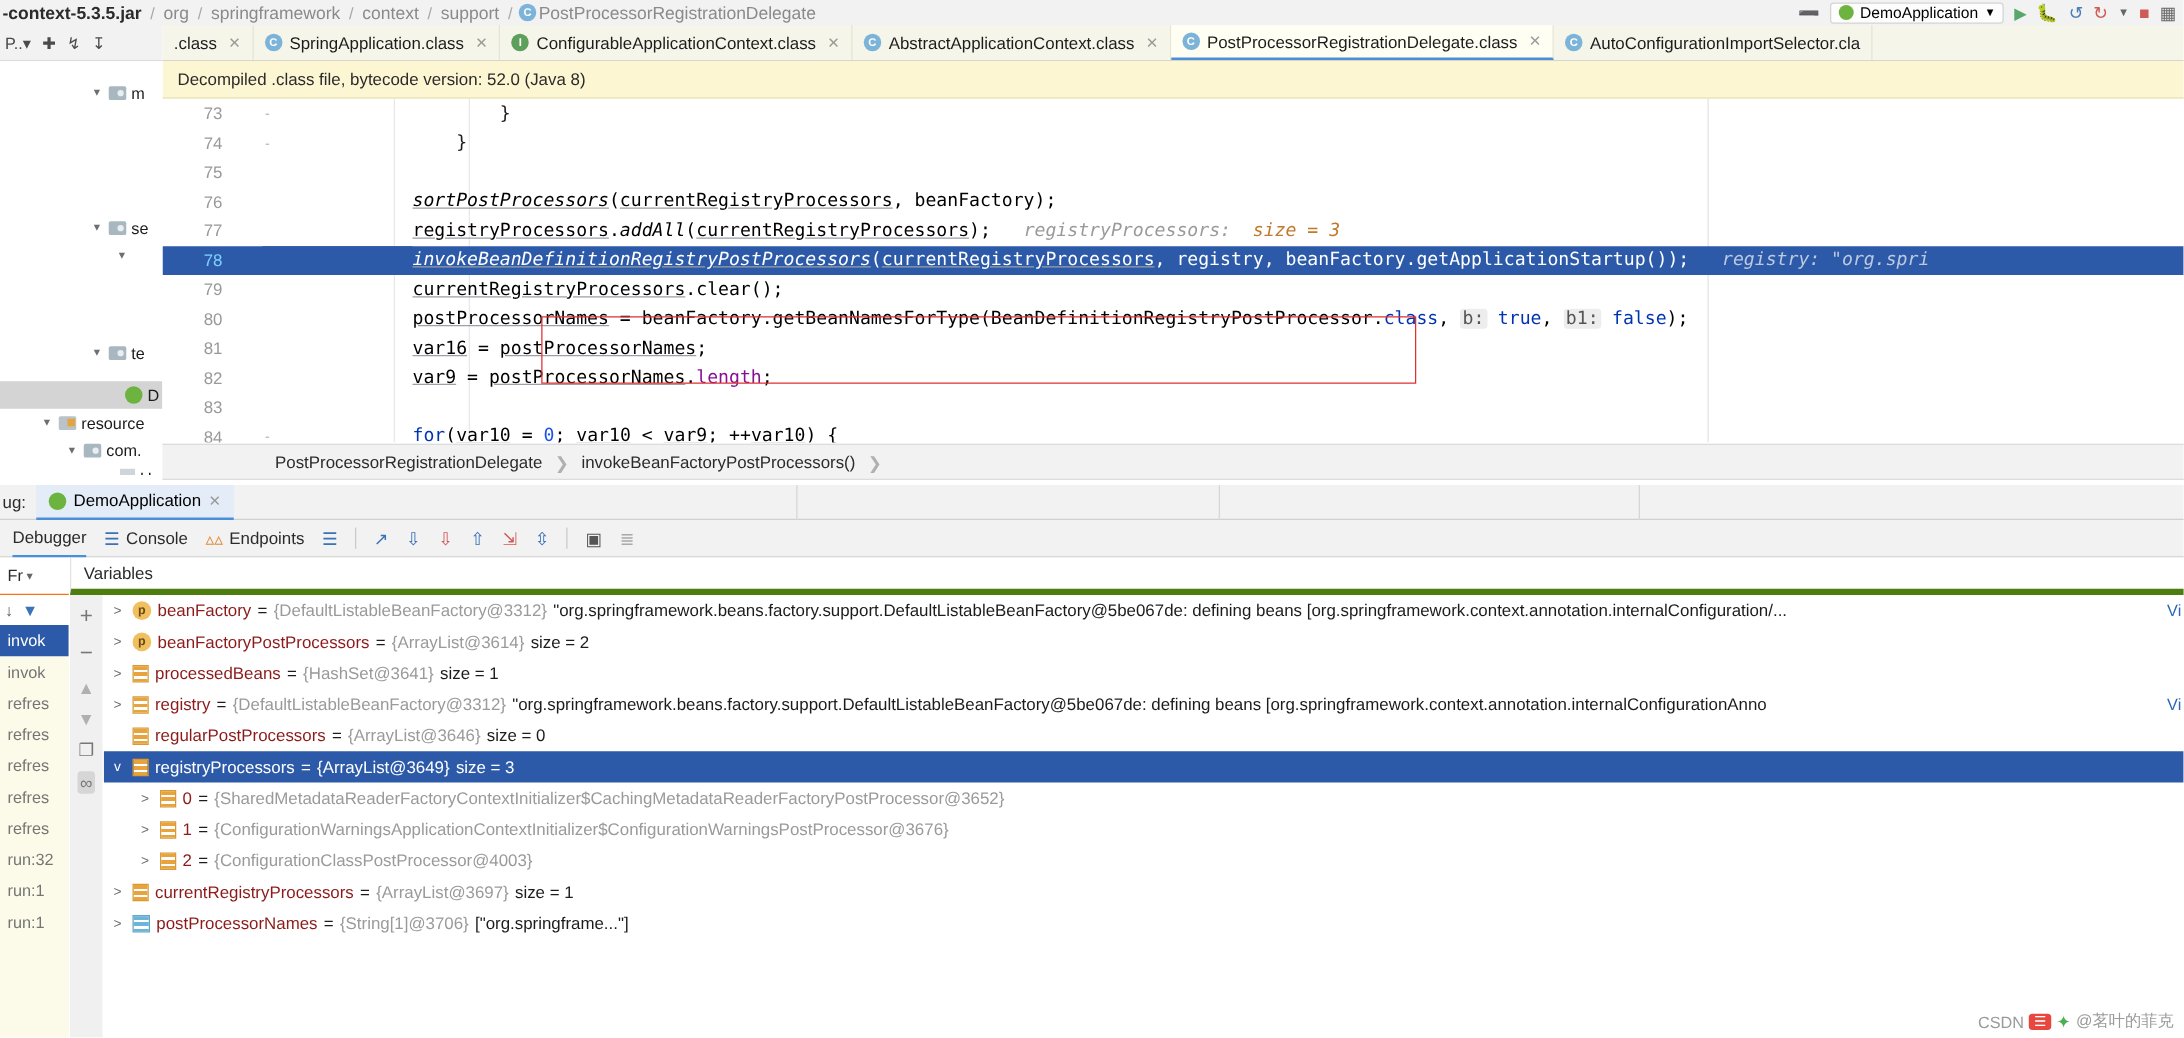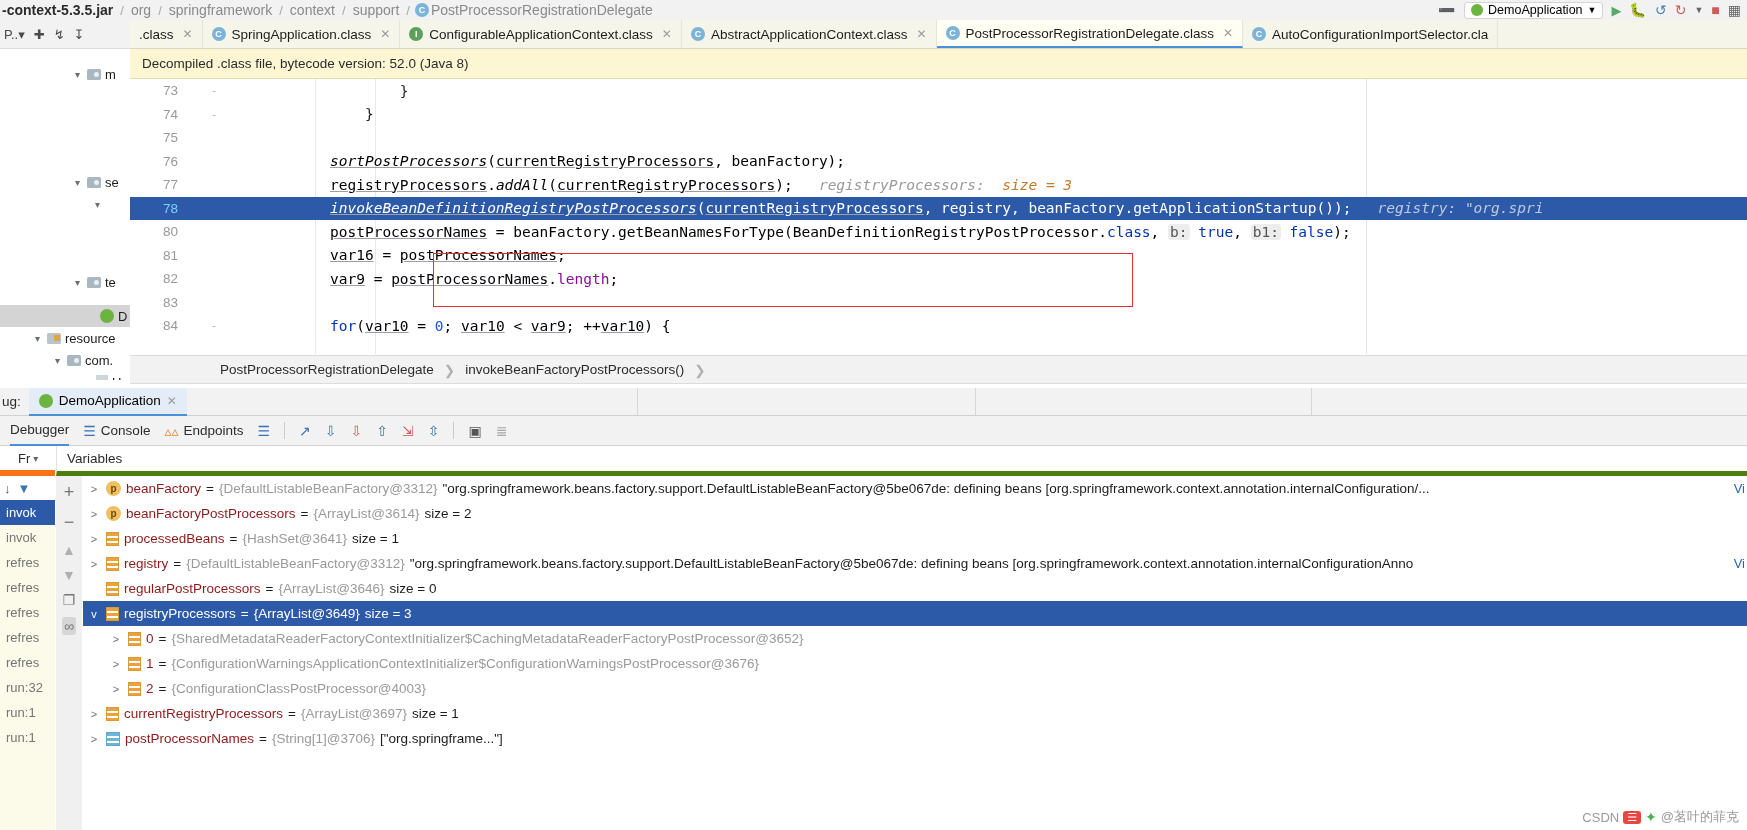--- a/index.html
+++ b/index.html
@@ -200,22 +200,22 @@
   }
   .subtab { display:flex; align-items:center; gap:5px; height:30px; }
   .subtab.active { border-bottom:2px solid #4a90d9; }
   .tb-ico { font-size: 14px; }
   .tb-div { width:1px; height:17px; background:#cacaca; }
 
   
   .panes { position:absolute; left:0; top:446px; width:1747px; height:384px; background:#fff; }
   .frames-head {
     position:absolute; left:0; top:0; width:55px; height:30px;
-    display:flex; align-items:center; gap:3px; padding-left:18px;
-    font-size:13px; color:#2b2b2b; border-bottom:6px solid #f97316;
+    display:flex; align-items:center; gap:3px; padding-left:6px;
+    font-size:13px; color:#2b2b2b; border-bottom:1px solid #f97316;
   }
   .vars-head {
     position:absolute; left:56px; top:0; width:1691px; height:30px;
     display:flex; align-items:center; padding-left:10px;
     font-size:13.5px; color:#2b2b2b; border-bottom:5px solid #4d7c0f;
     border-left:1px solid #e2e2e2;
   }
   .frames-tools {
     position:absolute; left:0; top:30px; width:55px; height:24px;
     display:flex; align-items:center; gap:7px; padding-left:4px;
@@ -440,20 +440,24 @@
         <span class="lnum">77</span>
         <span class="code" style="left:200px;"><span class="lnkp">registryProcessors</span>.<span class="fn">addAll</span>(<span class="lnkp">currentRegistryProcessors</span>);   <span class="hint">registryProcessors:</span>  <span class="hint-num">size = 3</span></span>
       </div>
 
       <div class="line hl">
         <span class="hl-strip"></span>
         <span class="lnum">78</span>
         <span class="code" style="left:200px;"><span class="fn lnkp">invokeBeanDefinitionRegistryPostProcessors</span>(<span class="lnkp">currentRegistryProcessors</span>, registry, beanFactory.getApplicationStartup());   <span class="hint">registry: "org.spri</span></span>
       </div>
 
+      <div class="line">
+        <span class="lnum">79</span>
+        <span class="code" style="left:200px;"><span class="lnkp">currentRegistryProcessors</span>.clear();</span>
+      </div>
 
       <div class="line">
         <span class="lnum">80</span>
         <span class="code" style="left:200px;"><span class="lnkp">postProcessorNames</span> = beanFactory.getBeanNamesForType(BeanDefinitionRegistryPostProcessor.<span class="kw">class</span>, <span class="param-chip">b:</span> <span class="kw">true</span>, <span class="param-chip">b1:</span> <span class="kw">false</span>);</span>
       </div>
 
       <div class="line">
         <span class="lnum">81</span>
         <span class="code" style="left:200px;"><span class="lnkp">var16</span> = <span class="lnkp">postProcessorNames</span>;</span>
       </div>

